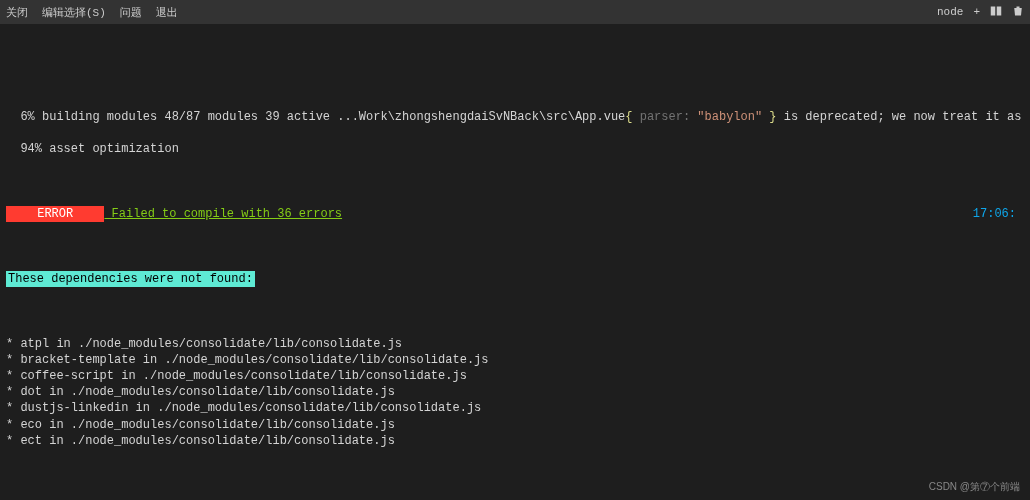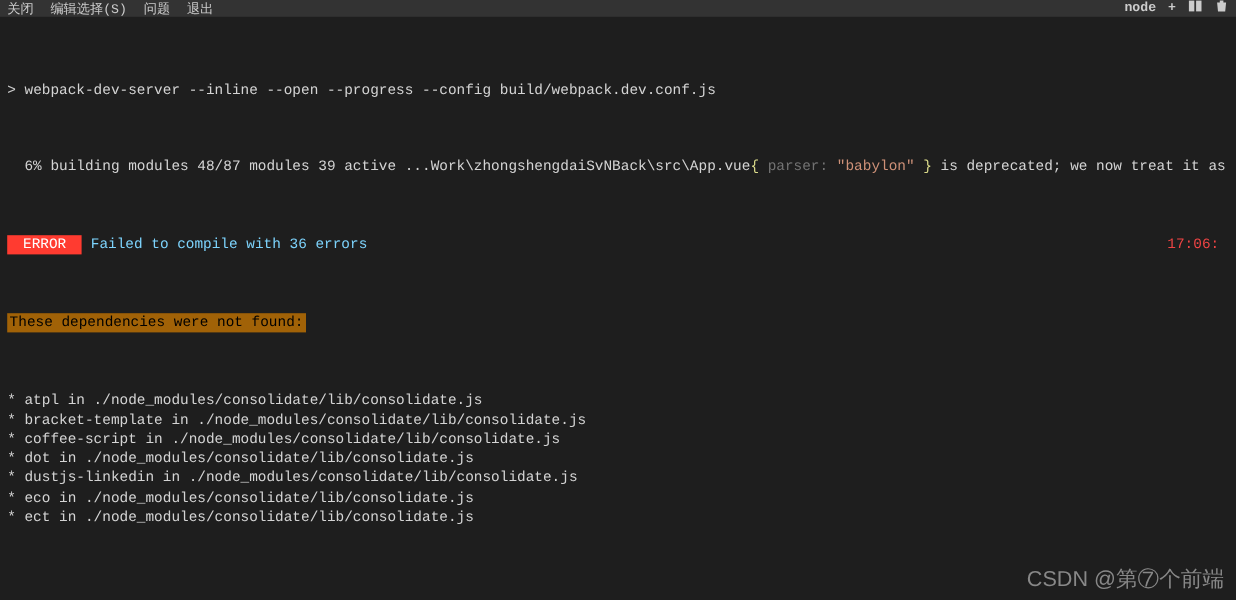--- a/index.html
+++ b/index.html
@@ -1,33 +1,33 @@
 <!DOCTYPE html>
 <html><head>
 <meta charset="utf-8">
 <style>
   * { margin:0; padding:0; box-sizing:border-box; }
   html,body { width:1030px; height:500px; background:#1e1e1e; font-family:"Consolas","Courier New",monospace; font-size:12px; color:#d4d4d4; overflow:hidden; }
-  .menubar { height:14px; background:#333; color:#ccc; display:flex; align-items:center; padding:0 6px; gap:14px; font-size:11px; }
+  .menubar { height:24px; background:#333; color:#ccc; display:flex; align-items:center; padding:0 6px; gap:14px; font-size:11px; }
   .menubar .spacer { flex:1; }
-  .menubar .right { display:flex; gap:10px; align-items:center;font-weight:bold; }
+  .menubar .right { display:flex; gap:10px; align-items:center; }
   .menubar svg { width:12px; height:12px; fill:#ccc; }
   .terminal { padding:4px 6px; line-height:1.35; white-space:pre; }
   .cmd { color:#d4d4d4; }
   .prompt { color:#ccc; }
   .yellow { color:#dcdc8b; }
   .cyan { color:#737373; }
   .string { color:#ce9178; }
-  .error-badge { background:#ff3b30; color:#fff; padding:0 6px; display:inline-block; }
-  .err-msg { color:#7dd3fc; }
-  .time { color:#ef4444; position:absolute; right:8px; }
-  .highlight-line { background:#a16207; color:#000; display:inline-block; padding:0 2px; }
+  .error-badge { background:#ff3b30; color:#fff; padding:0 24px; display:inline-block; }
+  .err-msg { color:#84cc16;text-decoration:underline; }
+  .time { color:#0ea5e9; position:absolute; right:8px; }
+  .highlight-line { background:#5eead4; color:#000; display:inline-block; padding:0 2px; }
   .deps { color:#d4d4d4; }
   .row { position:relative; }
-  .watermark { position:absolute; right:10px; bottom:6px; color:#888; font-size:18px; font-family:Arial,sans-serif; }
+  .watermark { position:absolute; right:10px; bottom:6px; color:#888; font-size:10px; font-family:Arial,sans-serif; }
 </style>
 </head>
 <body>
 
 <div class="menubar">
   <span>关闭</span>
   <span>编辑选择(S)</span>
   <span>问题</span>
   <span>退出</span>
   <span class="spacer"></span>
@@ -39,23 +39,23 @@
           <rect x="9" y="2" width="6" height="12"></rect>
         </svg></span>
     <span><svg viewBox="0 0 16 16">
           <path d="M3 4h10l-1 10H4zM6 2h4v2H6z"></path>
         </svg></span>
   </span>
 </div>
 
 <div class="terminal">
 <div>&nbsp;</div>
-<div class="cmd"><span class="prompt">&gt;</span><span> webpack-dev-server --inline --open --progress --config build/webpack.dev.conf.js</span></div>
 <div>&nbsp;</div>
 <div><span>  6% building modules 48/87 modules 39 active ...Work\zhongshengdaiSvNBack\src\App.vue</span><span class="yellow">{ </span><span class="cyan">parser:</span><span class="string"> "babylon" </span><span class="yellow">}</span><span> is deprecated; we now treat it as </span></div>
+<div><span>  94% asset optimization</span></div>
 <div>&nbsp;</div>
 <div class="row"><span class="error-badge"> ERROR </span><span class="err-msg"> Failed to compile with 36 errors</span><span class="time">17:06:</span></div>
 <div>&nbsp;</div>
 <div><span class="highlight-line">These dependencies were not found:</span></div>
 <div>&nbsp;</div>
 <div id="deps-list" class="deps"><div>* atpl in ./node_modules/consolidate/lib/consolidate.js</div><div>* bracket-template in ./node_modules/consolidate/lib/consolidate.js</div><div>* coffee-script in ./node_modules/consolidate/lib/consolidate.js</div><div>* dot in ./node_modules/consolidate/lib/consolidate.js</div><div>* dustjs-linkedin in ./node_modules/consolidate/lib/consolidate.js</div><div>* eco in ./node_modules/consolidate/lib/consolidate.js</div><div>* ect in ./node_modules/consolidate/lib/consolidate.js</div></div>
 </div>
 
 <div class="watermark">CSDN @第⑦个前端</div>
 

